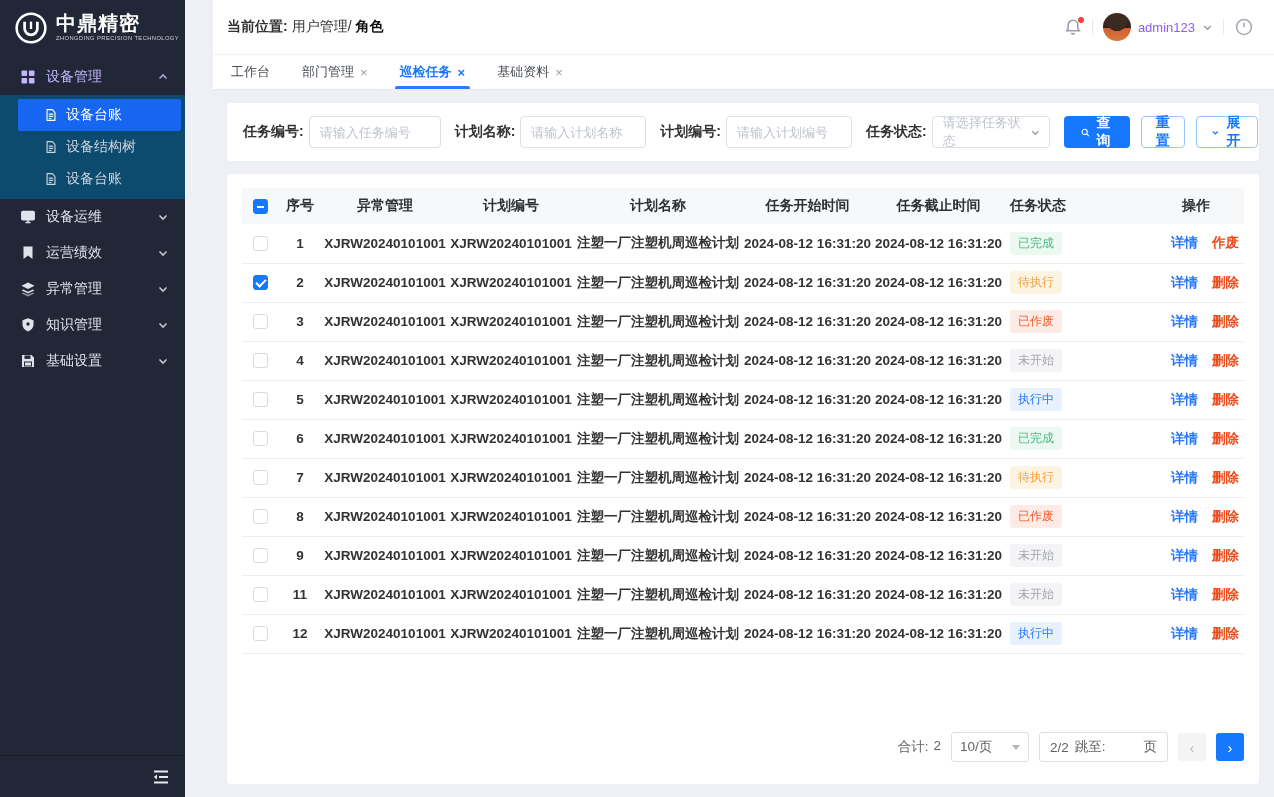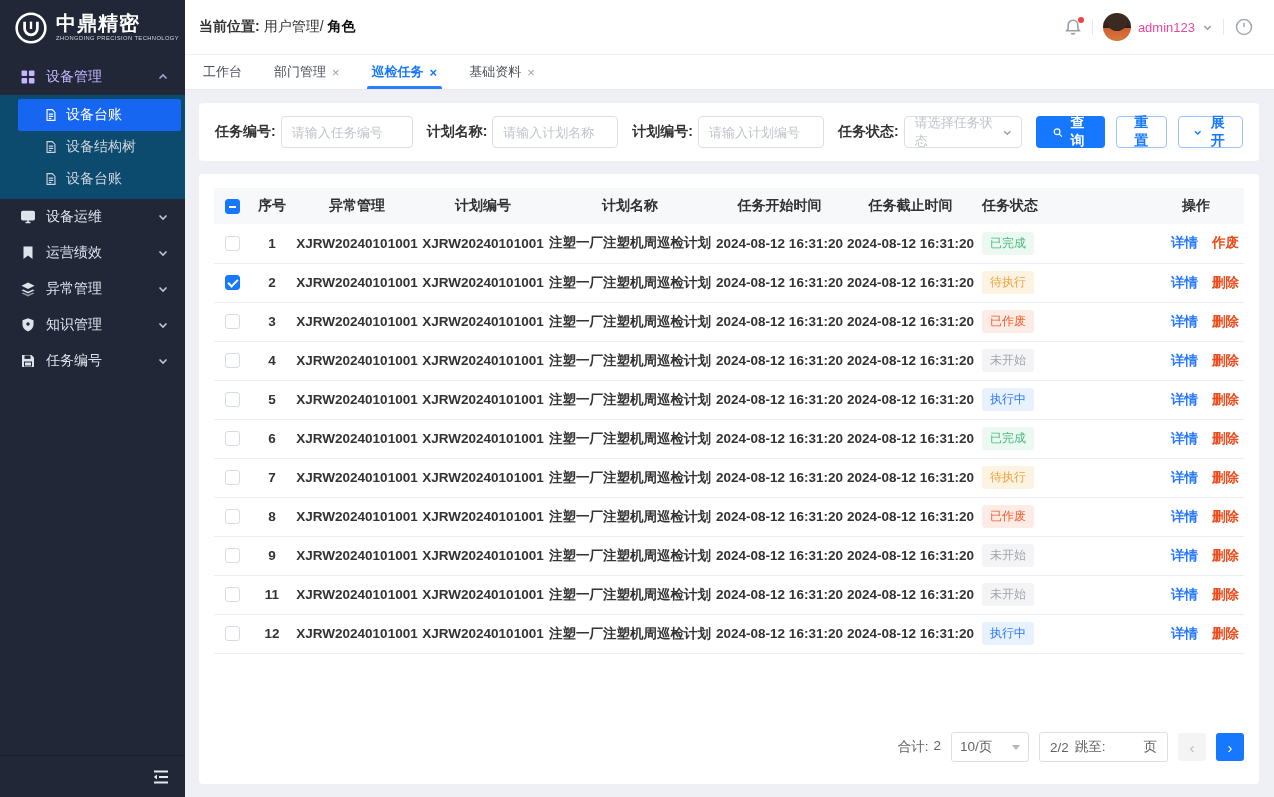--- a/index.html
+++ b/index.html
@@ -21,35 +21,35 @@
   .menu-item .mi-caret { width:12px; height:12px; display:inline-flex; opacity:.85; }
   .menu-item.active { color:#c4b5fd; }
   .submenu { background:#0c4a6e; padding:4px 0; }
   .sub-item { height:32px; display:flex; align-items:center; padding-left:26px; margin:0 4px 0 18px; color:#cdd3dd; font-size:14px; border-radius:2px; cursor:pointer; }
   .sub-item .mi-icon { width:14px; height:14px; margin-right:8px; display:inline-flex; }
   .sub-item.active { background:#1766f2; color:#fff; }
   .sidebar-footer { height:42px; border-top:1px solid rgba(0,0,0,.28); display:flex; align-items:center; justify-content:flex-end; padding-right:14px; }
   .collapse-btn { width:20px; height:20px; color:#e6e9f0; cursor:pointer; display:inline-flex; }
 
   
-  .main { flex:1; display:flex; flex-direction:column; min-width:0; }
+  .main { flex:1; display:flex; flex-direction:column; min-width:0;margin-left:28px; }
   .topbar { height:55px; background:#fff; display:flex; align-items:center; justify-content:space-between; padding:0 20px 0 14px; border-bottom:1px solid #f0f1f4; flex-shrink:0; }
   .breadcrumb { font-size:14px; color:#333; display:flex; gap:4px; align-items:center; }
   .bc-label { font-weight:600; }
   .bc-path { font-weight:400; color:#333; }
   .bc-current { font-weight:700; color:#111; }
   .topbar-right { display:flex; align-items:center; gap:10px; }
   .bell-wrap { position:relative; width:18px; height:18px; color:#9aa0a8; cursor:pointer; }
   .bell-dot { position:absolute; top:-1px; right:-2px; width:6px; height:6px; background:#f53f3f; border-radius:50%; }
   .tb-divider { width:1px; height:16px; background:#e6e8ee; }
   .user-chip { display:flex; align-items:center; gap:7px; cursor:pointer; }
   .avatar { width:28px; height:28px; border-radius:50%; background:
       radial-gradient(circle at 50% 30%, #3a2a20 0 40%, transparent 41%),
       linear-gradient(180deg,#4a3428 0%,#2e2019 52%,#cf5e31 53%,#d97a3d 100%); }
-  .username { font-size:13px; color:#ec4899; }
+  .username { font-size:13px; color:#8b5cf6; }
   .chev-sm { width:11px; height:11px; color:#9aa0a8; display:inline-flex; }
   .power-btn { width:20px; height:20px; color:#a6abb3; cursor:pointer; display:inline-flex; }
 
   .tabbar { height:35px; background:#fff; border-bottom:1px solid #e7e9ef; display:flex; align-items:stretch; padding-left:13px; flex-shrink:0; }
   .tab { display:flex; align-items:center; gap:6px; padding:0 5px; margin-right:22px; font-size:13px; color:#4a4f57; cursor:pointer; position:relative; }
   .tab .tab-x { font-size:13px; color:#9aa0a8; line-height:1; }
   .tab.active { color:#1677ff; font-weight:600; }
   .tab.active .tab-x { color:#1677ff; }
   .tab.active::after { content:""; position:absolute; left:0; right:0; bottom:0; height:3px; background:#2b7cff; border-radius:2px 2px 0 0; }
 
@@ -227,21 +227,21 @@
         </div>
         <div class="menu-item">
           <span class="mi-icon">
             <svg viewBox="0 0 16 16" fill="currentColor">
               <path d="M2 2h9.5L14 4.5V14H2z"></path>
               <rect x="4.5" y="2.5" width="6" height="3.4" fill="#212737"></rect>
               <rect x="4" y="8.5" width="8" height="5" fill="#212737"></rect>
               <rect x="5" y="9.5" width="6" height="3" fill="currentColor"></rect>
             </svg>
           </span>
-          <span class="mi-label">任务编号</span>
+          <span class="mi-label">基础设置</span>
           <span class="mi-caret">
             <svg viewBox="0 0 12 12" fill="none" stroke="currentColor" stroke-width="1.6">
               <path d="M2.5 4.5L6 8l3.5-3.5"></path>
             </svg>
           </span>
         </div>
       </nav>
     <div class="sidebar-footer">
       <span class="collapse-btn">
         <svg viewBox="0 0 20 20" fill="none" stroke="currentColor" stroke-width="1.8">

